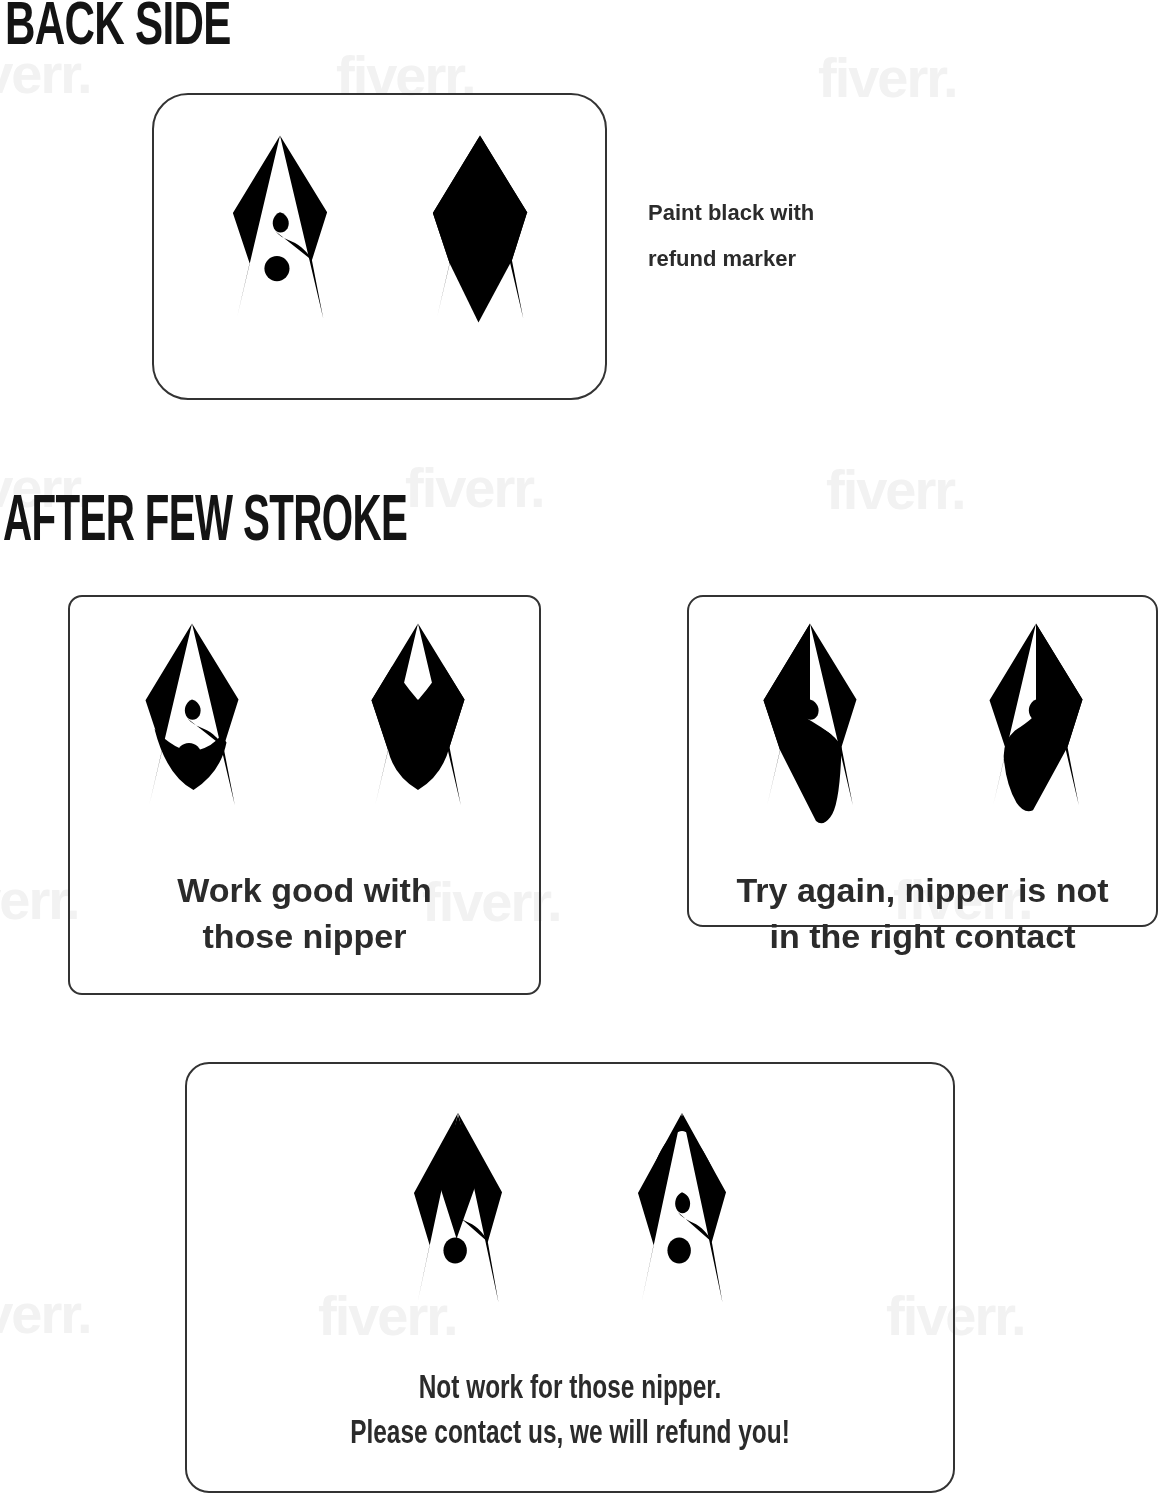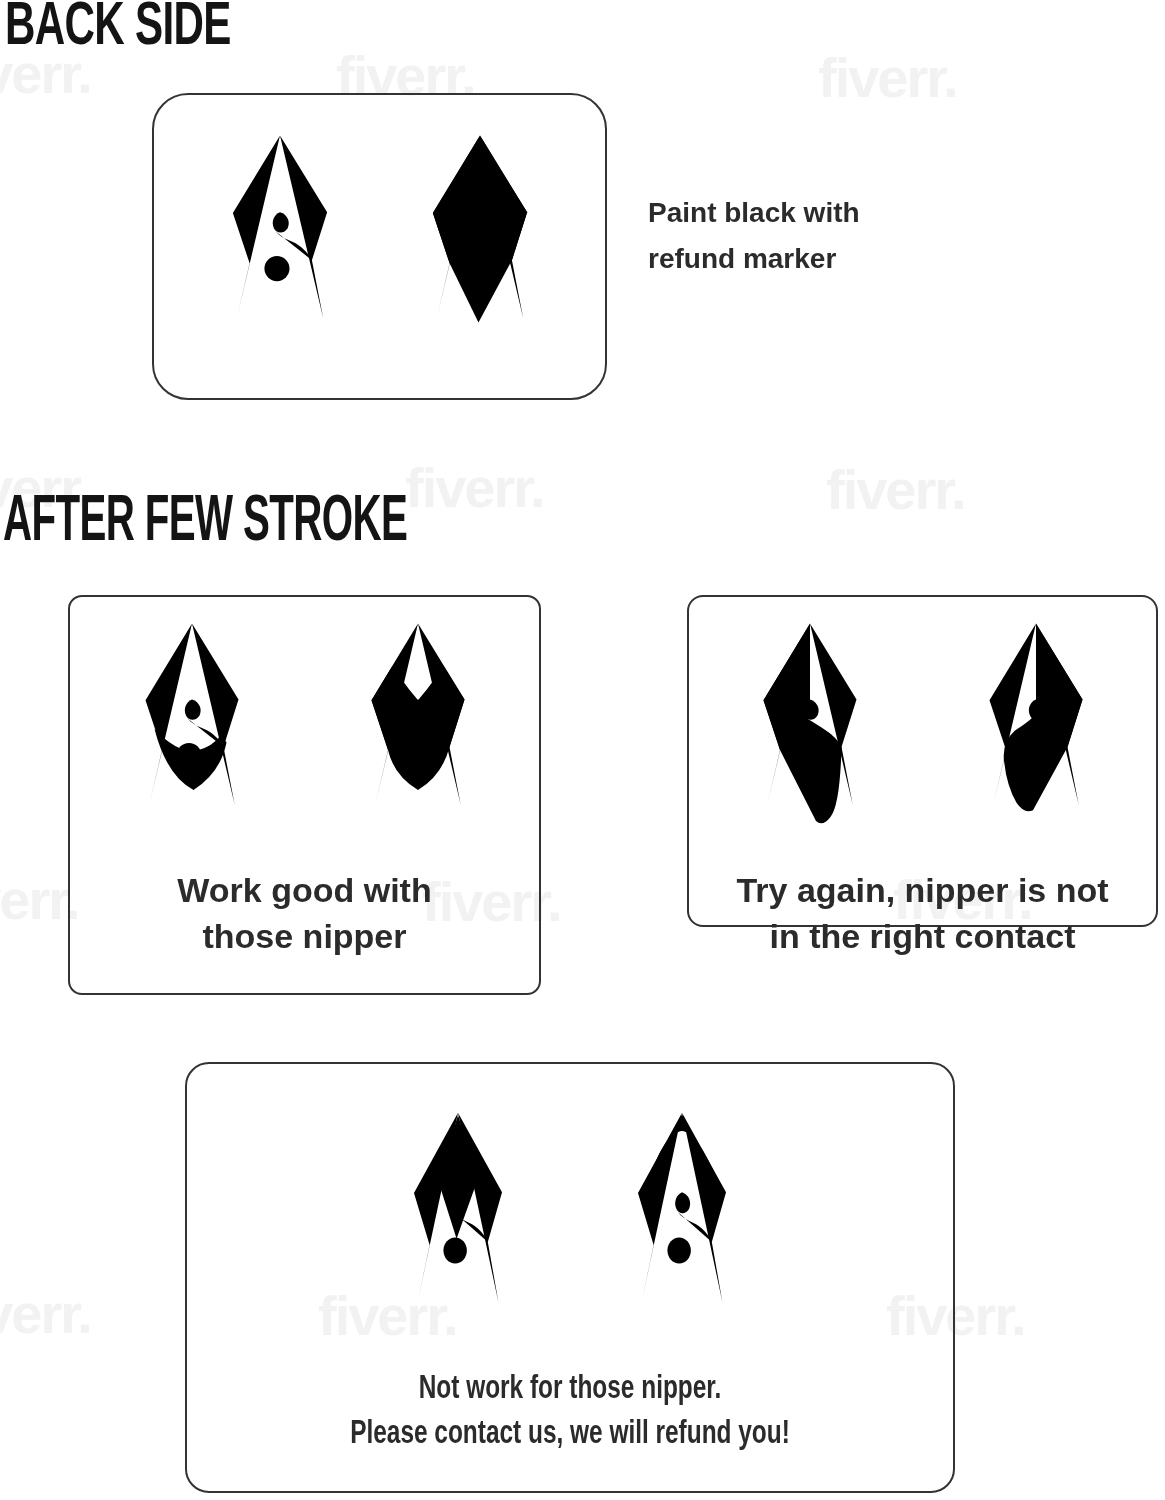--- a/index.html
+++ b/index.html
@@ -24,21 +24,21 @@
   #panel-back .nib-row{padding-top:33px;gap:48px;}
   #panel-work .nib-row,#panel-try .nib-row{padding-top:19px;gap:76px;}
   #panel-notwork .nib-row{padding-top:41px;gap:82px;}
   
   .caption{position:absolute;left:0;right:0;text-align:center;color:var(--caption,#2b2b2b);
            font-weight:600;font-size:34px;line-height:46px;}
   #panel-work .caption,#panel-try .caption{top:270px;}
   #panel-notwork .caption{top:300px;font-size:33px;line-height:45px;
            transform:scaleX(0.74);transform-origin:50% 0;white-space:nowrap;}
   .side-caption{position:absolute;left:648px;top:190px;color:var(--caption,#2b2b2b);
-           font-weight:600;font-size:28px;line-height:46px;text-align:left;z-index:1;}
+           font-weight:600;font-size:22px;line-height:46px;text-align:left;z-index:1;}
   
   .nib{display:block;}
   .defs-holder{position:absolute;width:0;height:0;overflow:hidden;}
 </style>
 </head>
 <body>
 
 <div class="canvas">
 
   <svg class="defs-holder" aria-hidden="true">

